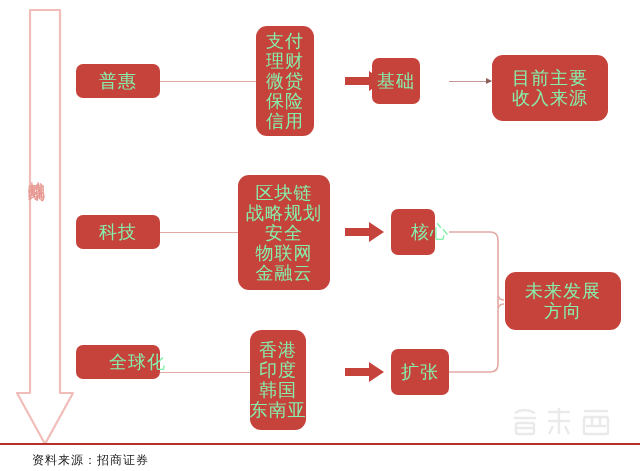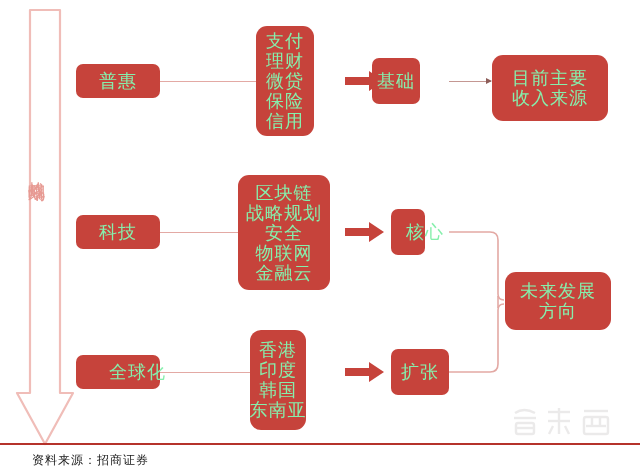--- a/index.html
+++ b/index.html
@@ -173,27 +173,27 @@
     <span class="ln">战略规划</span>
     <span class="ln">安全</span>
     <span class="ln">物联网</span>
     <span class="ln">金融云</span>
   </div>
 
   <svg class="block-arrow" style="left:345px; top:221px;" width="40" height="22" viewBox="0 0 40 22">
     <path d="M0,7 L24,7 L24,1 L39,11 L24,21 L24,15 L0,15 Z" fill="#C6433B"></path>
   </svg>
 
-  <div class="rbox" style="left:391px; top:209px; width:34px; height:46px;padding-left:34px;">
+  <div class="rbox" style="left:391px; top:209px; width:44px; height:46px;padding-left:34px;">
     <span class="ln">核心</span>
   </div>
 
   <div class="hline" style="left:160px; top:372px; width:110px;"></div>
 
-  <div class="rbox" style="left:76px; top:355px; width:84px; height:34px;padding-left:39px;">
+  <div class="rbox" style="left:76px; top:345px; width:84px; height:34px;padding-left:39px;">
     <span class="ln">全球化</span>
   </div>
 
   <div class="rbox tall" style="left:250px; top:330px; width:56px; height:100px;">
     <span class="ln">香港</span>
     <span class="ln">印度</span>
     <span class="ln">韩国</span>
     <span class="ln">东南亚</span>
   </div>
 
@@ -204,21 +204,21 @@
   <div class="rbox" style="left:391px; top:349px; width:58px; height:46px;">
     <span class="ln">扩张</span>
   </div>
 
   <svg class="bracket" style="left:448px; top:228px;" width="62" height="148" viewBox="0 0 62 148">
     <path d="M1,4 L42,4 Q50,4 50,12 L50,66 Q50,72 56,72
              M1,144 L42,144 Q50,144 50,136 L50,82 Q50,76 56,76" fill="none" stroke="#E3A9A4" stroke-width="1.6"></path>
     <path d="M50,68 L50,80" fill="none" stroke="#E3A9A4" stroke-width="1.6"></path>
   </svg>
 
-  <div class="rbox tall" style="left:505px; top:272px; width:106px; height:58px;">
+  <div class="rbox tall" style="left:505px; top:272px; width:116px; height:58px;">
     <span class="ln">未来发展</span>
     <span class="ln">方向</span>
   </div>
 
   <div class="footer-rule" style="top:443px;"></div>
   <div class="footer-text" style="left:8px; top:452px;">资料来源：招商证券</div>
 
   <div class="watermark" style="left:508px; top:404px; width:120px; height:52px;">
     <svg width="120" height="34" viewBox="0 0 120 34">
       <g fill="none" stroke="#cfcbcb" stroke-width="2.4">

